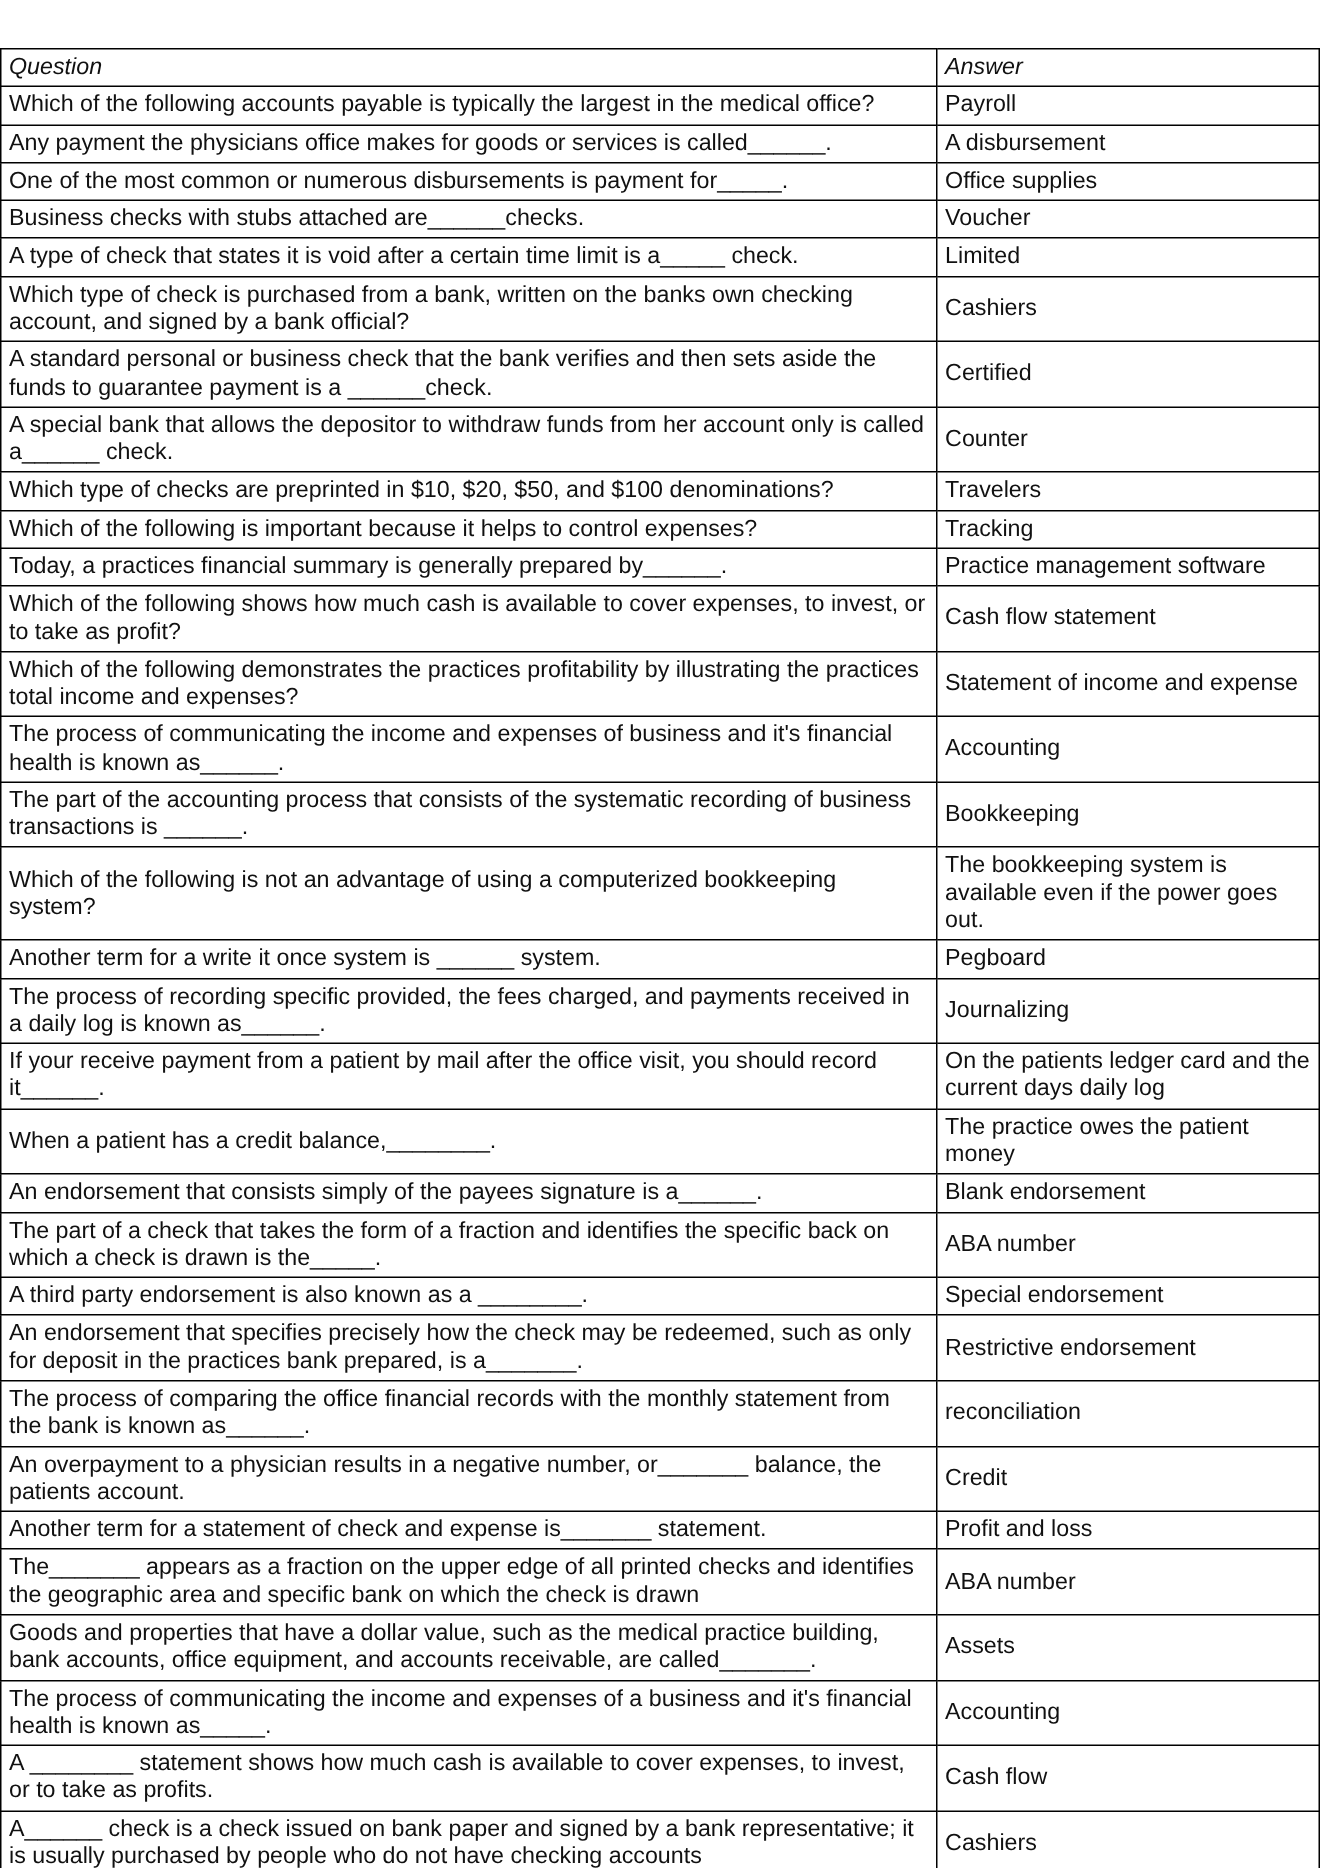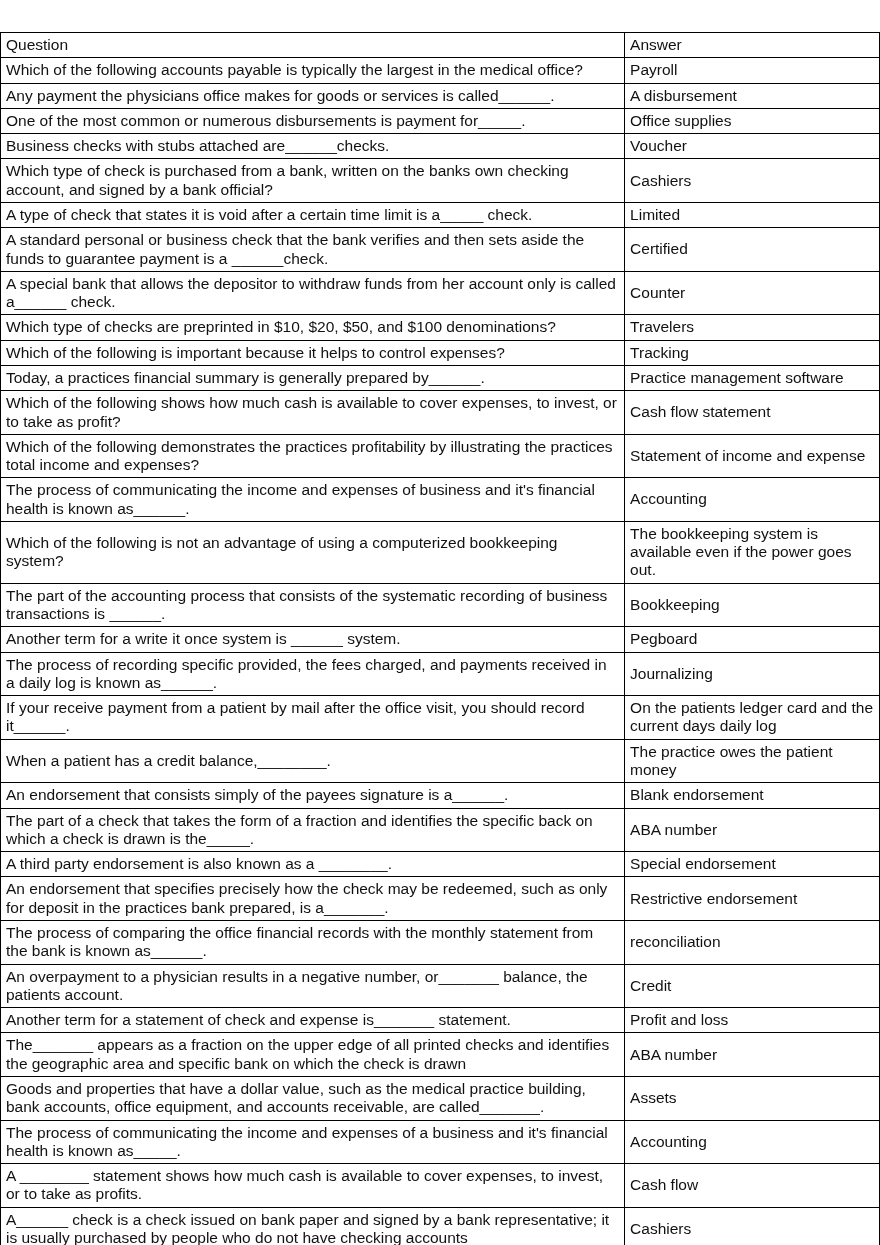--- a/index.html
+++ b/index.html
@@ -29,20 +29,21 @@
   table.qa-table td {
     border: 1.5px solid #000000;
     padding: 3px 5px;
     text-align: left;
     vertical-align: middle;
     font-weight: 400;
     word-wrap: break-word;
   }
   table.qa-table th {
     font-weight: 400;
+    font-style: italic;
   }
 </style>
 </head>
 <body>
 
 <div class="page">
   <table class="qa-table">
     <colgroup>
       <col class="col-q">
       <col class="col-a">
@@ -68,30 +69,30 @@
     <td>One of the most common or numerous disbursements is payment for_____.</td>
     <td>Office supplies</td>
   </tr>
 
   <tr>
     <td>Business checks with stubs attached are______checks.</td>
     <td>Voucher</td>
   </tr>
 
   <tr>
+    <td>A type of check that states it is void after a certain time limit is a_____ check.</td>
+    <td>Limited</td>
+  </tr>
+
+  <tr>
     <td>Which type of check is purchased from a bank, written on the banks own checking account, and signed by a bank official?</td>
     <td>Cashiers</td>
   </tr>
 
   <tr>
-    <td>A type of check that states it is void after a certain time limit is a_____ check.</td>
-    <td>Limited</td>
-  </tr>
-
-  <tr>
     <td>A standard personal or business check that the bank verifies and then sets aside the funds to guarantee payment is a ______check.</td>
     <td>Certified</td>
   </tr>
 
   <tr>
     <td>A special bank that allows the depositor to withdraw funds from her account only is called a______ check.</td>
     <td>Counter</td>
   </tr>
 
   <tr>
@@ -118,27 +119,27 @@
     <td>Which of the following demonstrates the practices profitability by illustrating the practices total income and expenses?</td>
     <td>Statement of income and expense</td>
   </tr>
 
   <tr>
     <td>The process of communicating the income and expenses of business and it's financial health is known as______.</td>
     <td>Accounting</td>
   </tr>
 
   <tr>
+    <td>The part of the accounting process that consists of the systematic recording of business transactions is ______.</td>
+    <td>Bookkeeping</td>
+  </tr>
+
+  <tr>
     <td>Which of the following is not an advantage of using a computerized bookkeeping system?</td>
     <td>The bookkeeping system is available even if the power goes out.</td>
-  </tr>
-
-  <tr>
-    <td>The part of the accounting process that consists of the systematic recording of business transactions is ______.</td>
-    <td>Bookkeeping</td>
   </tr>
 
   <tr>
     <td>Another term for a write it once system is ______ system.</td>
     <td>Pegboard</td>
   </tr>
 
   <tr>
     <td>The process of recording specific provided, the fees charged, and payments received in a daily log is known as______.</td>
     <td>Journalizing</td>

